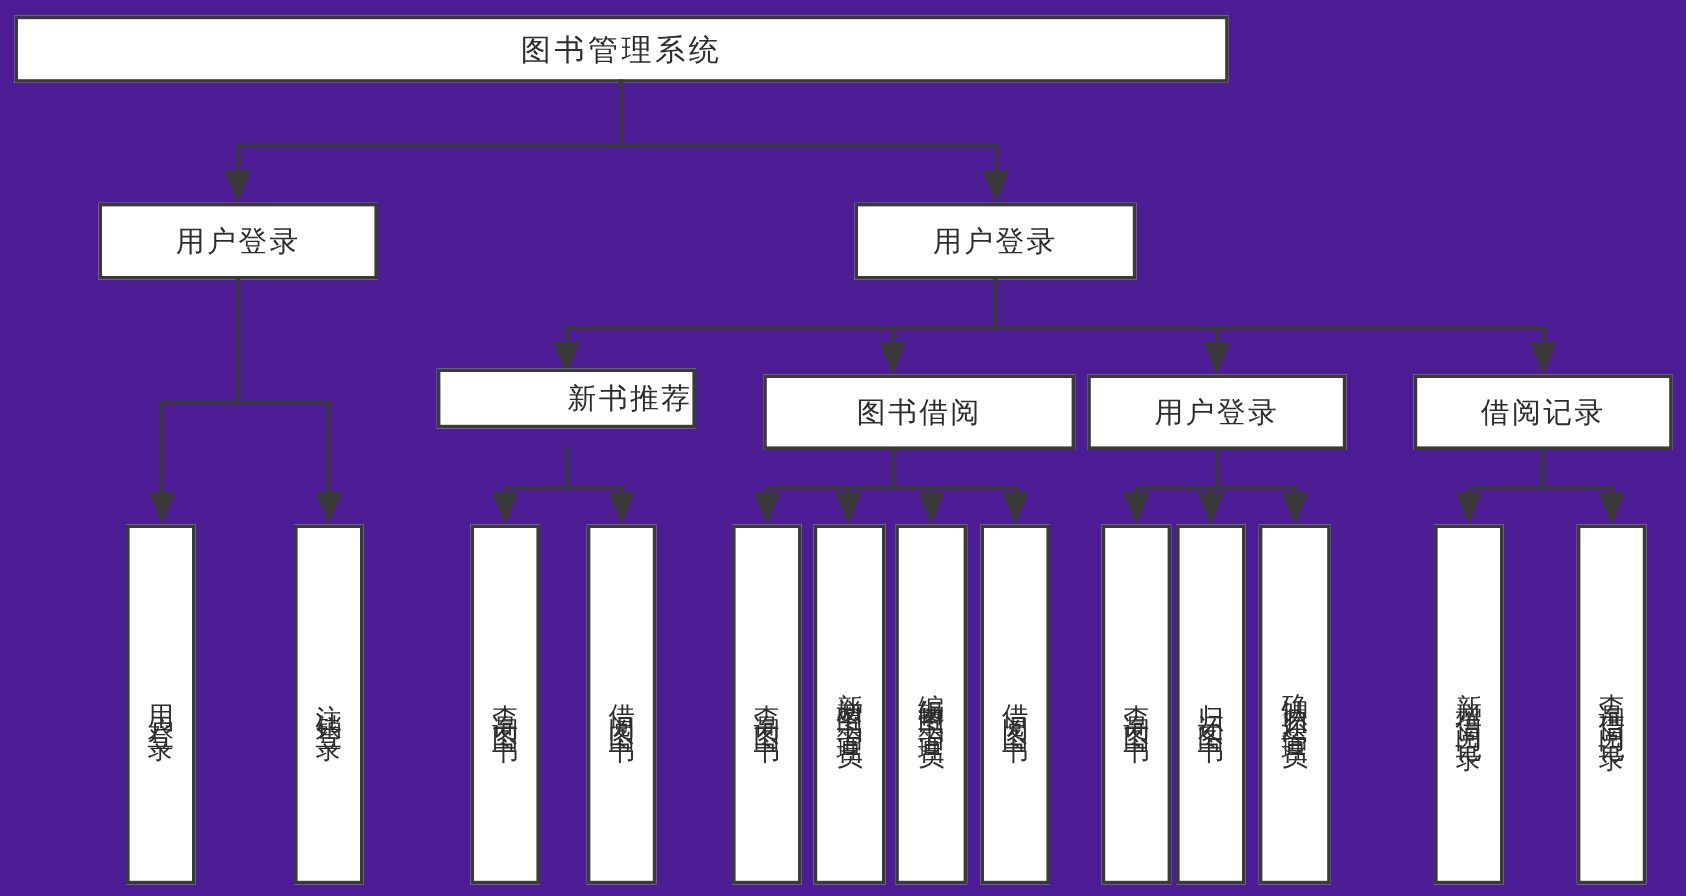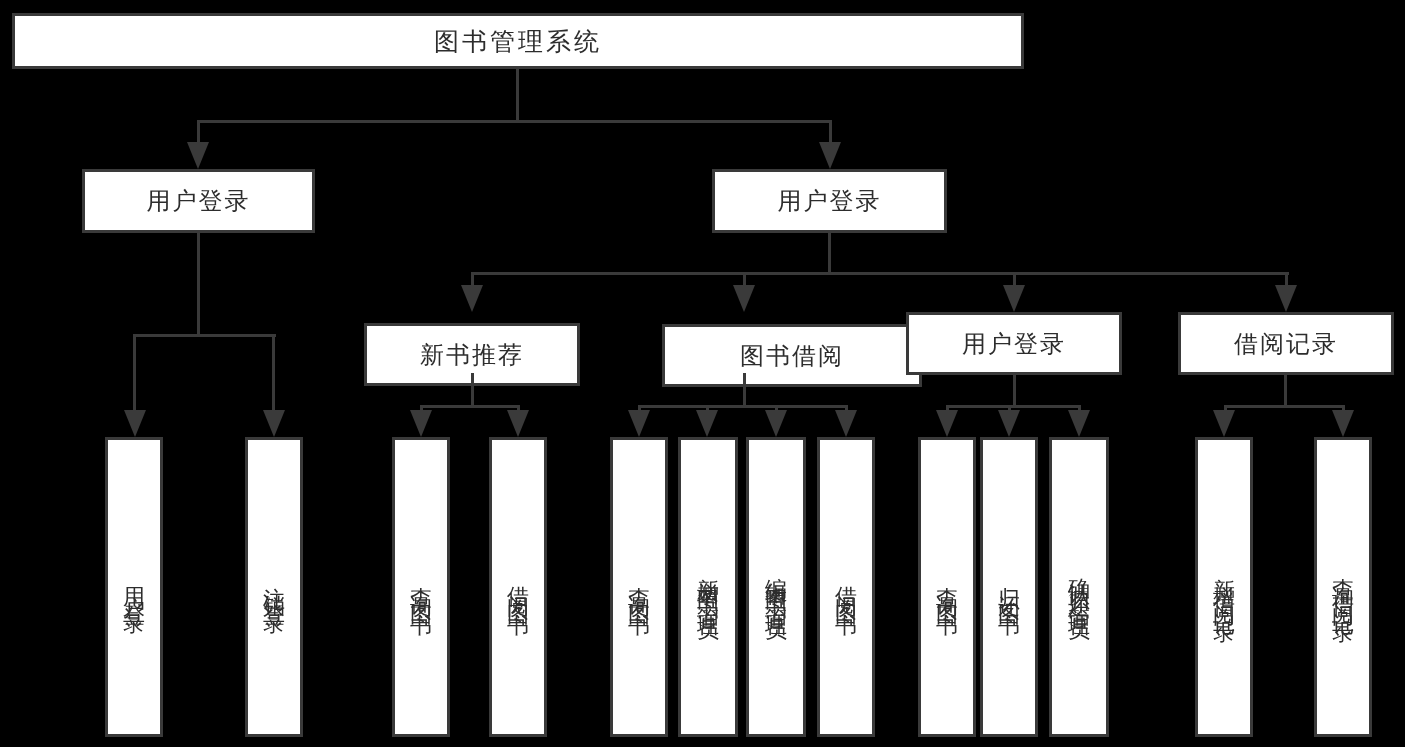--- a/index.html
+++ b/index.html
@@ -1,17 +1,17 @@
 <!DOCTYPE html>
 <html><head>
 <meta charset="utf-8">
 <style>
   html,body{margin:0;padding:0;background:#ffffff;}
   body{font-family:"Liberation Sans","DejaVu Sans",sans-serif;color:#2d2d2d;}
-  #stage{position:relative;width:1405px;height:747px;background:#000000;overflow:hidden;}
+  #stage{position:relative;width:1405px;height:747px;background:#4c1d95;overflow:hidden;}
   .box{position:absolute;box-sizing:border-box;border:3px solid #3a3a3a;background:#ffffff;
        display:flex;align-items:center;justify-content:center;}
   .hbox{font-size:24px;letter-spacing:2px;}
   .titlebox{font-size:25px;letter-spacing:3px;}
   .vbox{font-size:22px;}
   .vbox .vtext{writing-mode:vertical-rl;text-orientation:mixed;letter-spacing:9px;line-height:1;}
   .vbox .vtext.long{letter-spacing:6px;}
   .line{position:absolute;background:#3a3a3a;}
   .arrow{position:absolute;width:0;height:0;border-left:11px solid transparent;
          border-right:11px solid transparent;border-top:27px solid #3a3a3a;}
@@ -52,24 +52,24 @@
   <div class="line" style="left:471px;top:272px;width:818px;height:3px;"></div>
   <div class="line" style="left:471px;top:272px;width:3px;height:16px;"></div>
   <div class="arrow" style="left:461px;top:285px;"></div>
   <div class="line" style="left:743px;top:272px;width:3px;height:16px;"></div>
   <div class="arrow" style="left:733px;top:285px;"></div>
   <div class="line" style="left:1013px;top:272px;width:3px;height:16px;"></div>
   <div class="arrow" style="left:1003px;top:285px;"></div>
   <div class="line" style="left:1285px;top:272px;width:3px;height:16px;"></div>
   <div class="arrow" style="left:1275px;top:285px;"></div>
 
-  <div class="box hbox" style="left:364px;top:323px;width:216px;height:63px;">
+  <div class="box hbox" style="left:364px;top:307px;width:216px;height:50px;justify-content:flex-end;">
     <span>新书推荐</span>
   </div>
-  <div class="box hbox" style="left:636px;top:324px;width:260px;height:63px;margin-left:26px;">
+  <div class="box hbox" style="left:636px;top:312px;width:260px;height:63px;">
     <span>图书借阅</span>
   </div>
   <div class="box hbox" style="left:906px;top:312px;width:216px;height:63px;">
     <span>用户登录</span>
   </div>
   <div class="box hbox" style="left:1178px;top:312px;width:216px;height:63px;">
     <span>借阅记录</span>
   </div>
 
   <div class="line" style="left:471px;top:373px;width:3px;height:35px;"></div>

